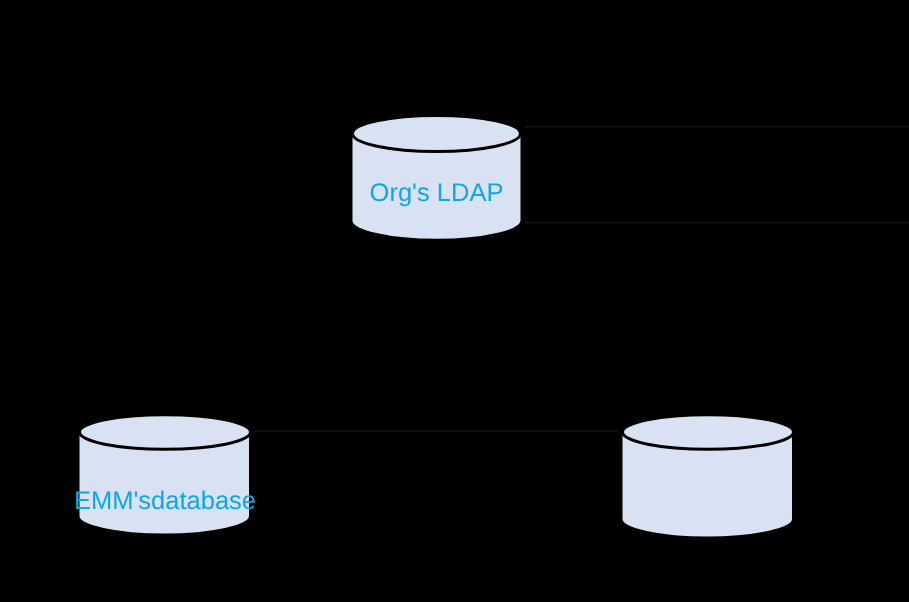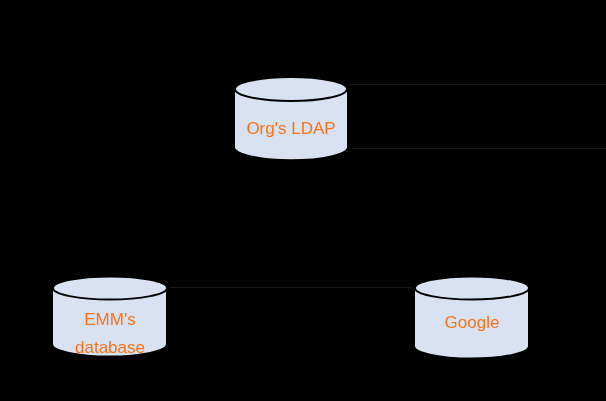--- a/index.html
+++ b/index.html
@@ -22,25 +22,24 @@
     position: absolute;
     left: 0;
     top: 0;
     display: block;
   }
   .node .label {
     position: absolute;
     left: 0;
     right: 0;
     display: flex;
-    flex-direction: column;
     align-items: center;
     justify-content: center;
     text-align: center;
-    color: #f97316;
+    color: #0ea5e9;
     font-size: 17px;
     pointer-events: none;
   }
   .node .label span {
     display: block;
   }
   #node-ldap   { left: 232px; top: 75px;  width: 118px; height: 87px; }
   #node-ldap .label   { top: 26px; bottom: 6px; line-height: 30px; }
   #node-emm    { left: 50px;  top: 275px; width: 120px; height: 83px; }
   #node-emm .label    { top: 40px; bottom: 6px; line-height: 28px; }
@@ -84,18 +83,15 @@
       <span>EMM's</span>
       <span>database</span>
     </div>
   </div>
 
   <div class="node" id="node-google">
     <svg width="120" height="85" viewBox="0 0 120 85">
       <path d="M2 13 L2 71 A57 12.5 0 0 0 117 71 L117 13" fill="var(--node-fill)" stroke="var(--node-stroke)" stroke-width="2"></path>
       <ellipse cx="60" cy="13" rx="57" ry="11.5" fill="var(--node-fill)" stroke="var(--node-stroke)" stroke-width="2"></ellipse>
     </svg>
-    <div class="label">
-      <span>Google</span>
-    </div>
   </div>
 
 </div>
 
 </body></html>

